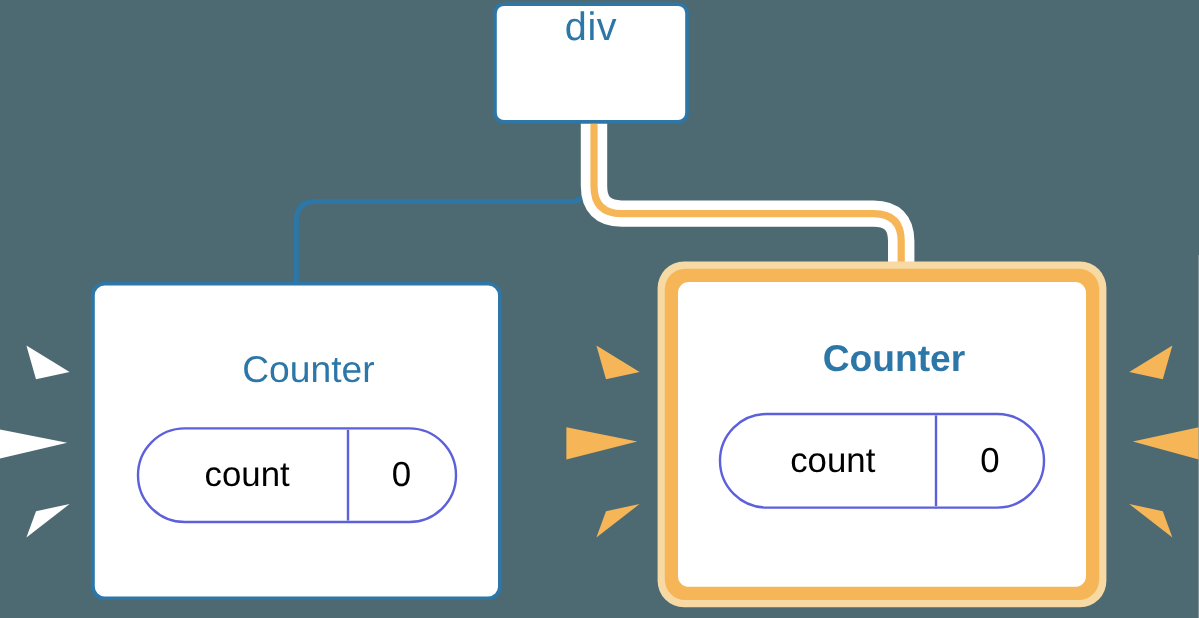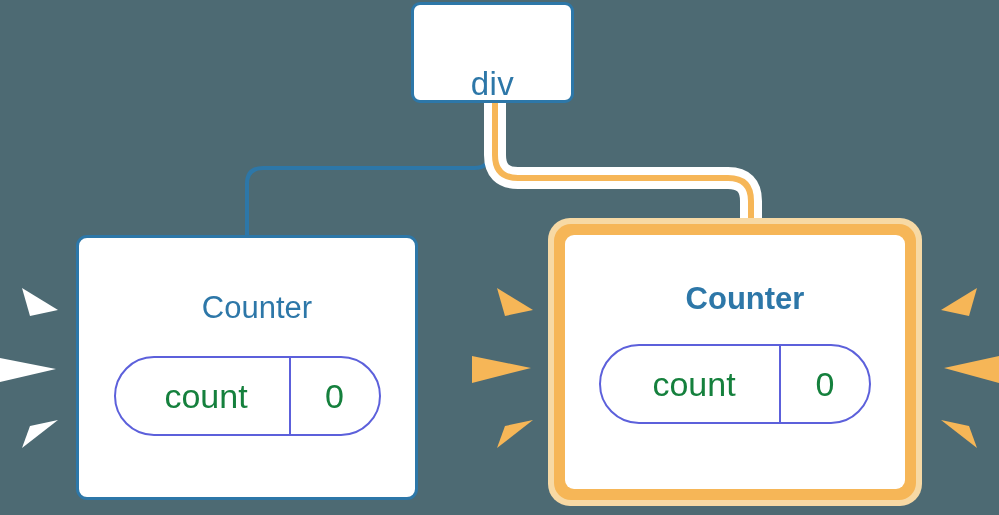--- a/index.html
+++ b/index.html
@@ -47,21 +47,21 @@
   }
 
   
   #div-node {
     left: 411px;
     top: 2px;
     width: 163px;
     height: 101px;
     border: 3px solid #2d77a8;
     border-radius: 9px;
-    justify-content: flex-end;
+    justify-content: flex-start;
   }
   .div-label {
     font-size: 33px;
     color: #2d77a8;
     font-weight: 400;
     letter-spacing: 0.5px;
     line-height: 1;
   }
 
   
@@ -123,22 +123,22 @@
     overflow: hidden;
   }
   #counter-left .state-pill { margin-top: 33px; width: 263px; }
   #counter-right .state-pill { margin-top: 30px; width: 268px; }
 
   .pill-key,
   .pill-val {
     display: flex;
     align-items: center;
     justify-content: center;
-    color: #15803d;
-    font-size: 34px;
+    color: #000000;
+    font-size: 29px;
     line-height: 1;
   }
   .pill-key { flex: 1 1 auto; padding-left: 8px; }
   .pill-val {
     flex: 0 0 88px;
     border-left: 2px solid #5c60db;
   }
 </style>
 </head>
 <body>

